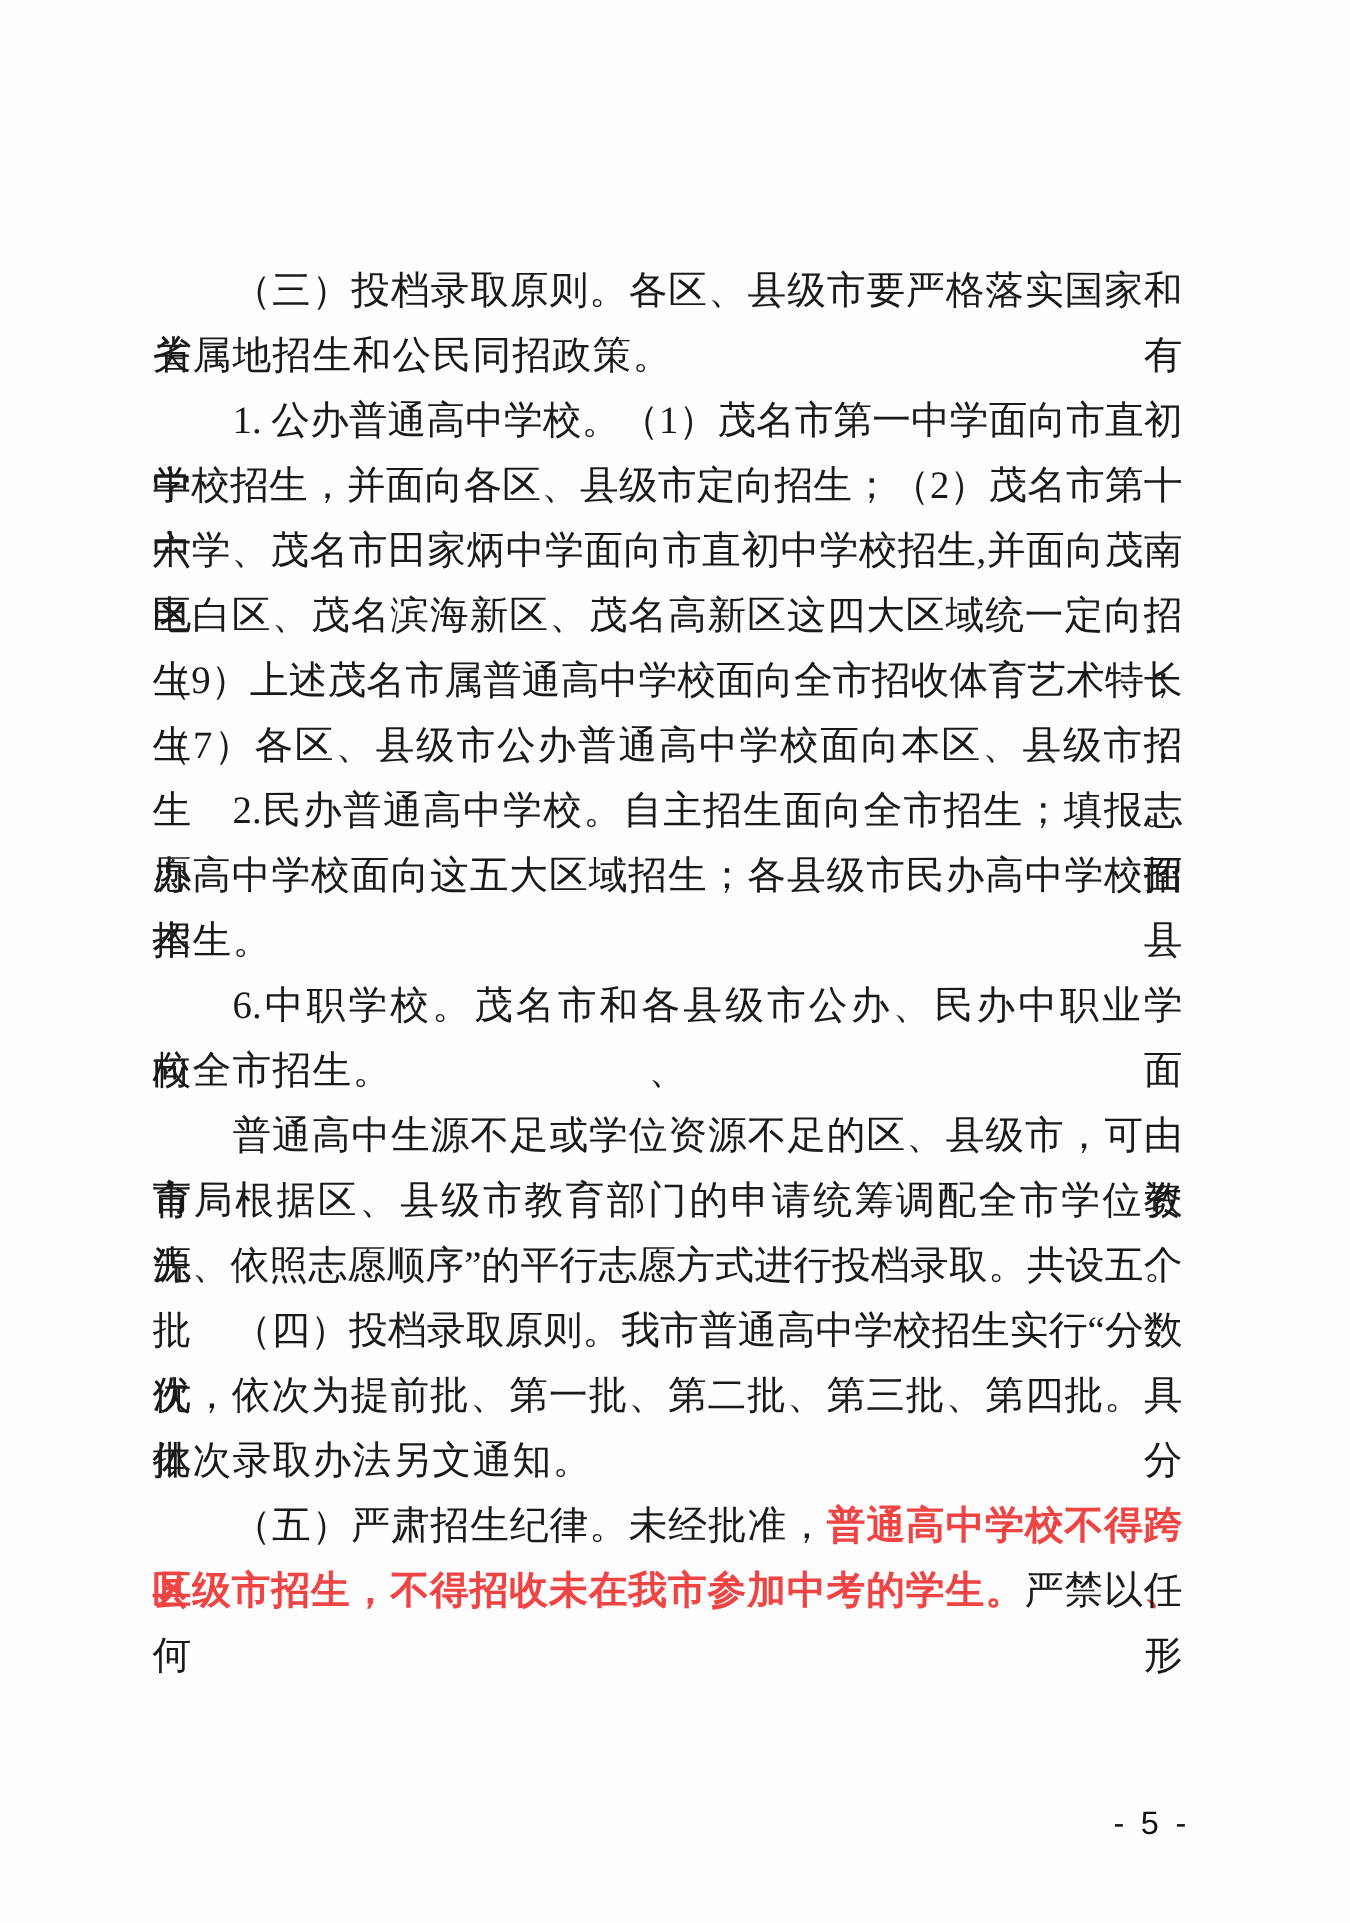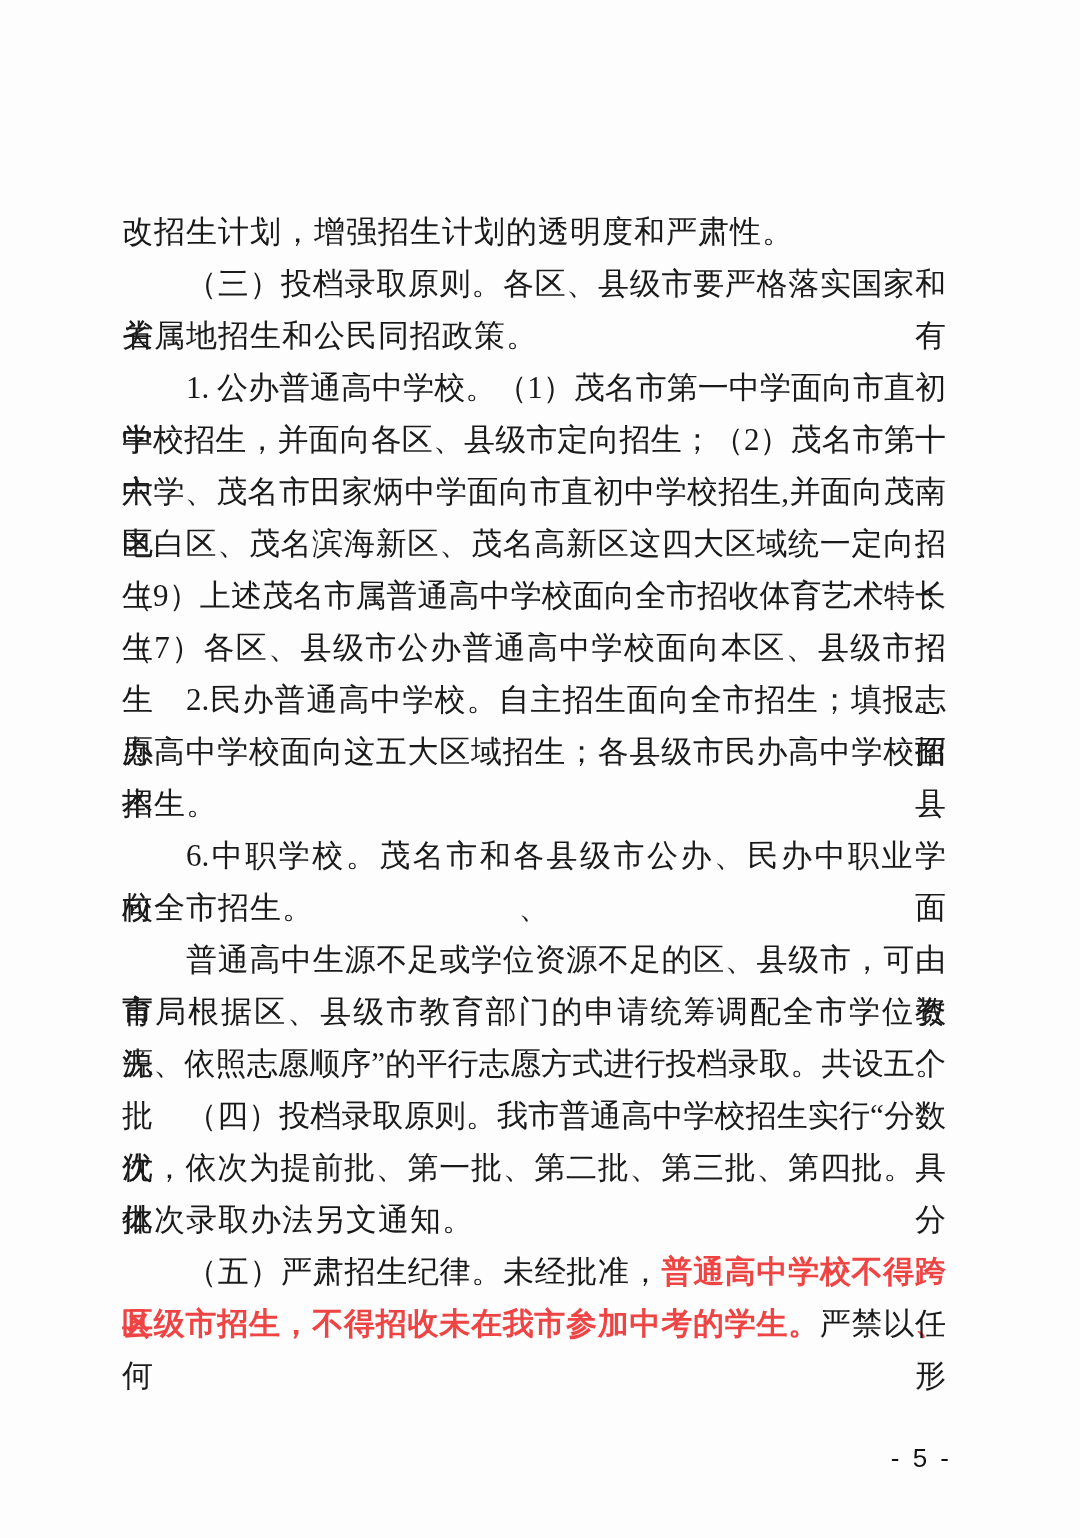--- a/index.html
+++ b/index.html
@@ -50,21 +50,20 @@
     letter-spacing: 3px;
     color: #111;
     font-family: "Liberation Sans", "DejaVu Sans", sans-serif;
   }
 </style>
 </head>
 <body>
 
 <div class="page">
   <div class="content">
-      <div class="line"><span class="run">改招生计划，增强招生计划的透明度和严肃性。</span></div>
       <div class="line indent fill"><span class="run">（三）投档录取原则。各区、县级市要严格落实国家和省有</span></div>
       <div class="line"><span class="run">关属地招生和公民同招政策。</span></div>
       <div class="line indent fill"><span class="run">1. 公办普通高中学校。（1）茂名市第一中学面向市直初中</span></div>
       <div class="line fill"><span class="run">学校招生，并面向各区、县级市定向招生；（2）茂名市第十六</span></div>
       <div class="line fill"><span class="run">中学、茂名市田家炳中学面向市直初中学校招生,并面向茂南区、</span></div>
       <div class="line fill"><span class="run">电白区、茂名滨海新区、茂名高新区这四大区域统一定向招生；</span></div>
       <div class="line fill"><span class="run">（9）上述茂名市属普通高中学校面向全市招收体育艺术特长生；</span></div>
       <div class="line fill"><span class="run">（7）各区、县级市公办普通高中学校面向本区、县级市招生。</span></div>
       <div class="line indent fill"><span class="run">2.民办普通高中学校。自主招生面向全市招生；填报志愿招</span></div>
       <div class="line fill"><span class="run">办高中学校面向这五大区域招生；各县级市民办高中学校面本县</span></div>

